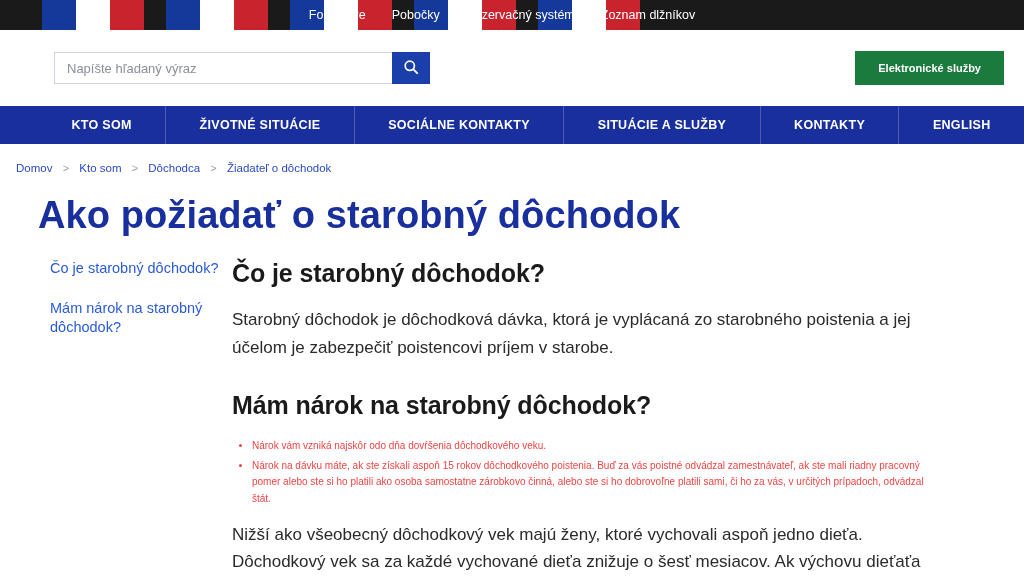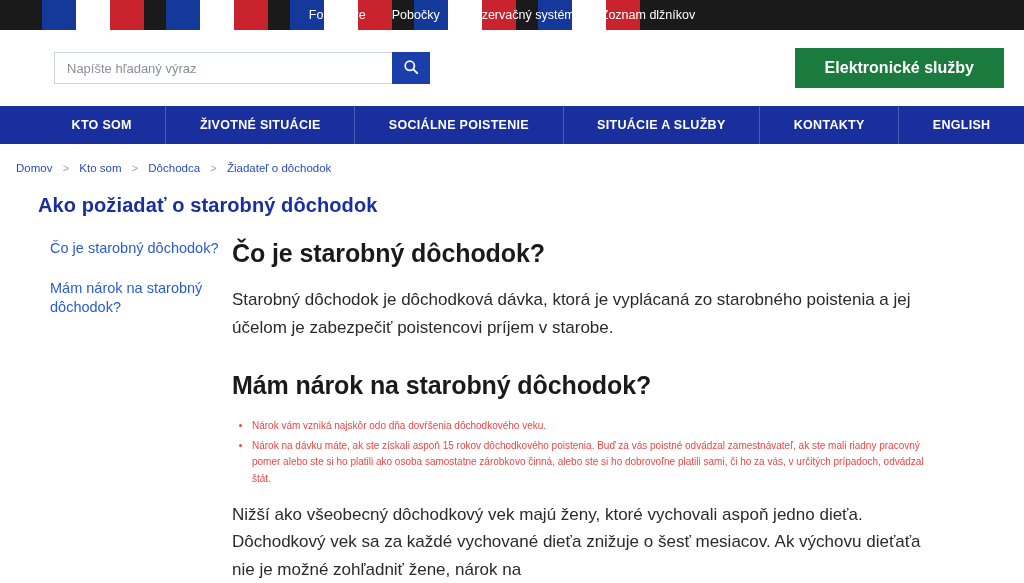--- a/index.html
+++ b/index.html
@@ -115,23 +115,23 @@
     display: flex;
     align-items: center;
     justify-content: center;
     cursor: pointer;
     padding: 0;
   }
   .eservices-btn {
     margin-left: auto;
     background: #1b7a3d;
     color: #fff;
-    font-size: 16px;
-    font-weight: bold;
-    padding: 11px 30px;
+    font-size: 11px;
+    font-weight: bold;
+    padding: 11px 23px;
     border: none;
     cursor: pointer;
     white-space: nowrap;
     font-family: "Liberation Sans", sans-serif;
   }
 
   
   .mainnav {
     height: 38px;
     background: #1a2f9e;
@@ -171,21 +171,21 @@
     color: #2a4bbf;
     text-decoration: none;
   }
   .breadcrumb .sep {
     color: #9aa2b1;
     margin: 0 7px;
     font-size: 11px;
   }
   .page-title {
     margin: 20px 0 0 38px;
-    font-size: 20px;
+    font-size: 38px;
     font-weight: bold;
     color: #1a2f9e;
     letter-spacing: 0.1px;
   }
 
   .columns {
     display: flex;
     margin-top: 22px;
   }
   .sidebar {
@@ -284,21 +284,21 @@
       </button>
     </div>
 
     <button class="eservices-btn">Elektronické služby</button>
   </div>
 
   <div class="mainnav">
     <div class="nav-spacer-left"></div>
     <div class="nav-item">KTO SOM</div>
     <div class="nav-item">ŽIVOTNÉ SITUÁCIE</div>
-    <div class="nav-item">SOCIÁLNE POISTENIE</div>
+    <div class="nav-item">SOCIÁLNE KONTAKTY</div>
     <div class="nav-item">SITUÁCIE A SLUŽBY</div>
     <div class="nav-item">KONTAKTY</div>
     <div class="nav-item">ENGLISH</div>
   </div>
 
   <div class="content-area">
 
     <div class="breadcrumb">
       <a href="#">Domov</a>
       <span class="sep">&gt;</span>

